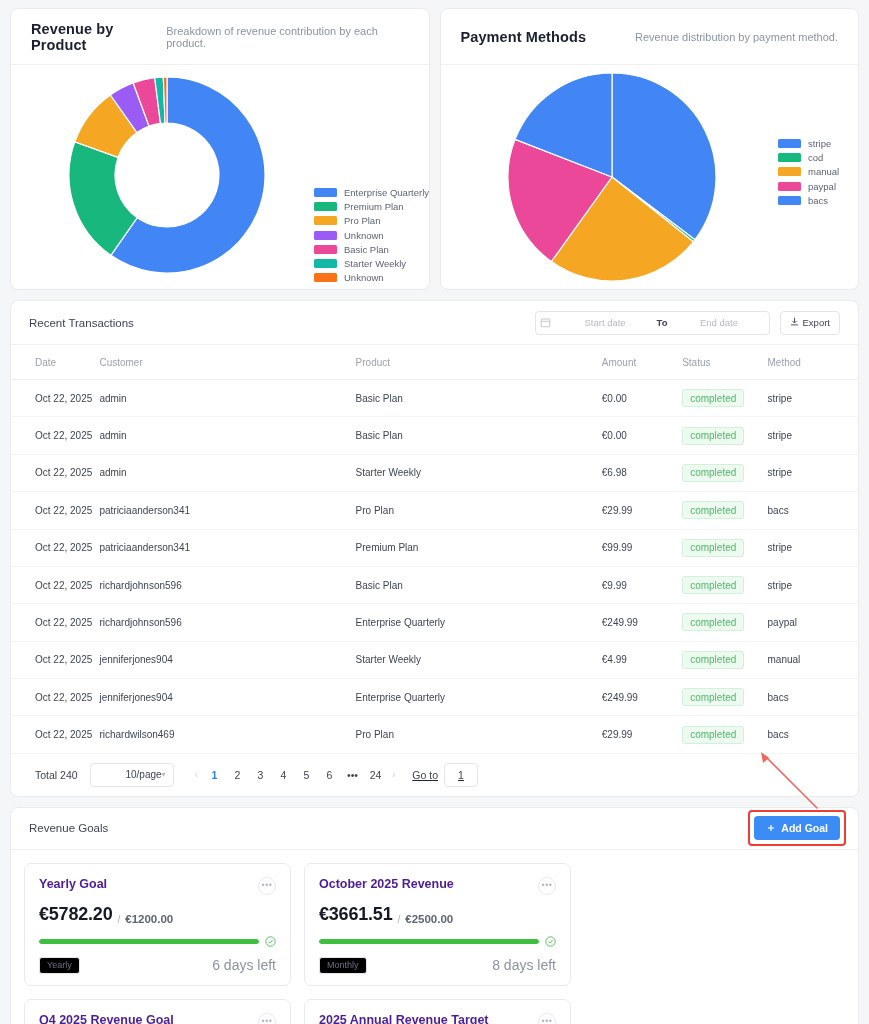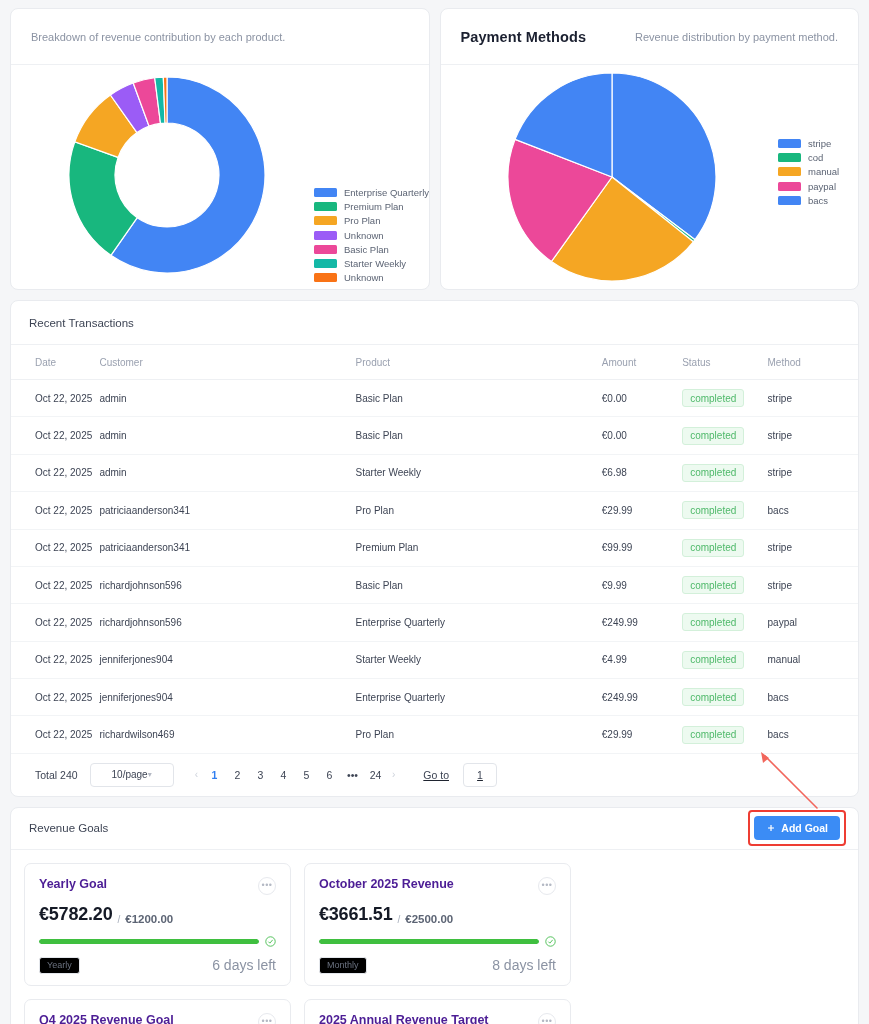--- a/index.html
+++ b/index.html
@@ -88,32 +88,32 @@
     color: #4fb96a; font-size: 10px;
   }
 
   .pager {
     height: 42px; display: flex; align-items: center; gap: 10px;
     padding: 0 24px;
   }
   .pager-total { font-size: 10.5px; color: #3d4454; margin-right: 2px; }
   .pagesize {
     width: 84px; height: 24px; border: 1px solid #e2e5ea; border-radius: 4px;
-    display: flex; align-items: center; justify-content: center;
+    display: flex; align-items: center; justify-content: flex-end;
     padding: 0 7px; font-size: 10px; color: #3d4454; background: #fff;
   }
   .pagesize .chev { color: #b4b9c4; font-size: 8px; }
   .pagenums { display: flex; align-items: center; gap: 4px; margin-left: 8px; }
   .pnum {
     min-width: 19px; height: 19px; display: flex; align-items: center;
     justify-content: center; font-size: 10.5px; color: #3d4454; border-radius: 3px;
   }
   .pnum.active { color: #2f7ef0; font-weight: bold; }
   .parrow { color: #cdd2db; font-size: 10px; padding: 0 3px; }
-  .goto { display: flex; align-items: center; gap: 14px; margin-left: 15px; text-decoration: underline; }
+  .goto { display: flex; align-items: center; gap: 6px; margin-left: 4px; text-decoration: underline; }
   .goto-label { font-size: 10.5px; color: #3d4454; }
   .goto-input {
     width: 34px; height: 24px; border: 1px solid #e2e5ea; border-radius: 4px;
     display: flex; align-items: center; justify-content: center;
     font-size: 10.5px; color: #3d4454; background: #fff;
   }
 
   
   .goals-card { margin-top: 10px; }
   .goals-head {
@@ -167,20 +167,21 @@
 </style>
 </head>
 <body>
 
 <div class="page">
 
   <div class="charts-row">
 
     <div class="card chart-card">
       <div class="chart-head">
+        <div class="chart-title">Revenue by Product</div>
         <div class="chart-sub">Breakdown of revenue contribution by each product.</div>
       </div>
       <div class="chart-body">
         <div class="donut-wrap">
           <svg width="196" height="196" viewBox="0 0 196 196" id="donut-svg">
               <path d="M 98 0 A 98 98 0 1 1 41.901651691730116 178.35530671389435 L 68.23352946908129 140.63750968492354 A 52 52 0 1 0 98 46 Z" fill="#4285f4" stroke="#ffffff" stroke-width="1.2"></path>
               <path d="M 41.901651691730116 178.35530671389435 A 98 98 0 0 1 5.7936846424859 64.80368381596143 L 49.074200014380274 80.38562814724484 A 52 52 0 0 0 68.23352946908129 140.63750968492354 Z" fill="#18b77e" stroke="#ffffff" stroke-width="1.2"></path>
               <path d="M 5.7936846424859 64.80368381596143 A 98 98 0 0 1 41.397875064617836 17.998753429715933 L 67.96621942204212 55.55035896270641 A 52 52 0 0 0 49.074200014380274 80.38562814724484 Z" fill="#f5a623" stroke="#ffffff" stroke-width="1.2"></path>
               <path d="M 41.397875064617836 17.998753429715933 A 98 98 0 0 1 64.22499352889736 6.004081949920334 L 80.07856799492514 49.18583940199854 A 52 52 0 0 0 67.96621942204212 55.55035896270641 Z" fill="#9b5cf6" stroke="#ffffff" stroke-width="1.2"></path>
               <path d="M 64.22499352889736 6.004081949920334 A 98 98 0 0 1 85.71734311069824 0.7727592711811724 L 91.4826718546562 46.410035531647154 A 52 52 0 0 0 80.07856799492514 49.18583940199854 Z" fill="#ec4899" stroke="#ffffff" stroke-width="1.2"></path>
@@ -258,20 +259,43 @@
       </div>
       <div class="legend-item">
         <span class="legend-swatch" style="background: rgb(66, 133, 244);"></span>
         <span class="legend-label">bacs</span>
       </div>
     </div>
 
   <div class="card tx-card">
     <div class="tx-head">
       <div class="tx-title">Recent Transactions</div>
+      <div class="tx-tools">
+        <div class="daterange">
+          <span class="cal-icon">
+            <svg width="11" height="11" viewBox="0 0 14 14" fill="none" stroke="#c3c8d2" stroke-width="1.3">
+              <rect x="1.5" y="2.5" width="11" height="10" rx="1.5"></rect>
+              <line x1="1.5" y1="5.5" x2="12.5" y2="5.5"></line>
+            </svg>
+          </span>
+          <span class="dr-input">Start date</span>
+          <span class="dr-sep">To</span>
+          <span class="dr-input">End date</span>
+        </div>
+        <button class="export-btn">
+          <span>
+            <svg width="9" height="9" viewBox="0 0 12 12" fill="none" stroke="#3d4454" stroke-width="1.2" stroke-linecap="round">
+              <line x1="6" y1="1.5" x2="6" y2="7.5"></line>
+              <polyline points="3.5,5.5 6,8 8.5,5.5"></polyline>
+              <line x1="2" y1="10.5" x2="10" y2="10.5"></line>
+            </svg>
+          </span>
+          <span>Export</span>
+        </button>
+      </div>
     </div>
 
     <table class="tx">
       <thead>
         <tr>
           <th class="c-date">Date</th>
           <th class="c-cust">Customer</th>
           <th class="c-prod">Product</th>
           <th class="c-amt">Amount</th>
           <th class="c-stat">Status</th>

